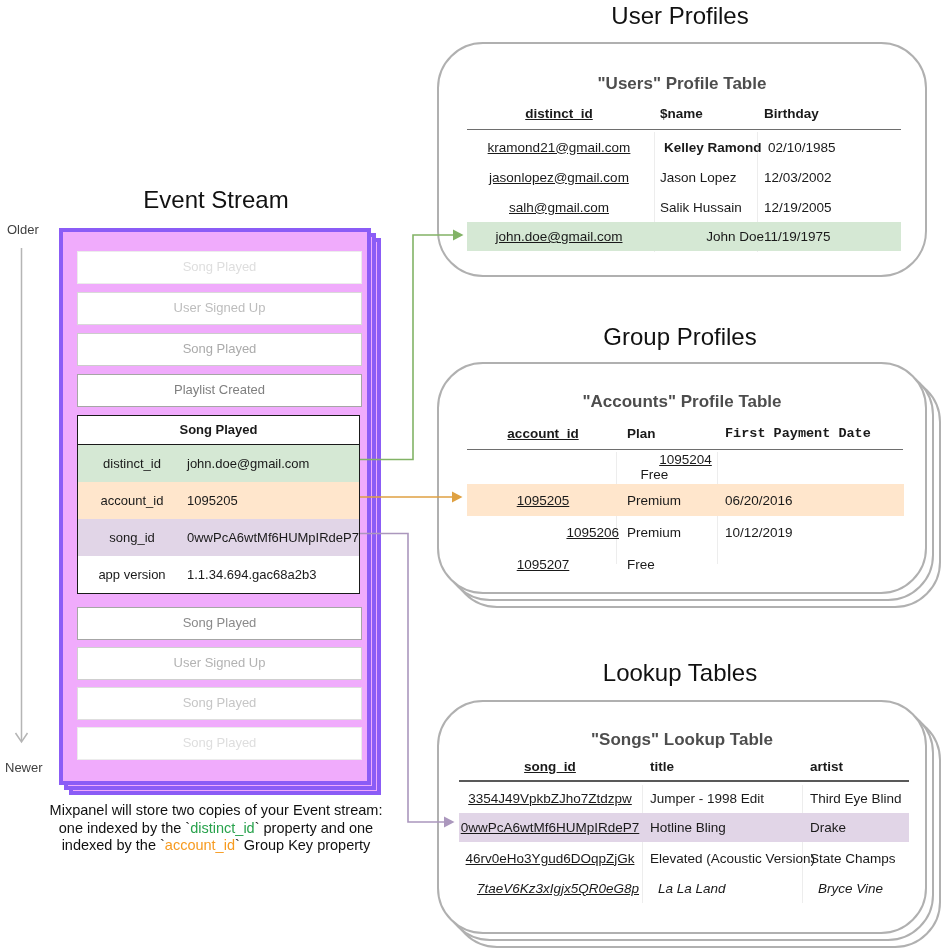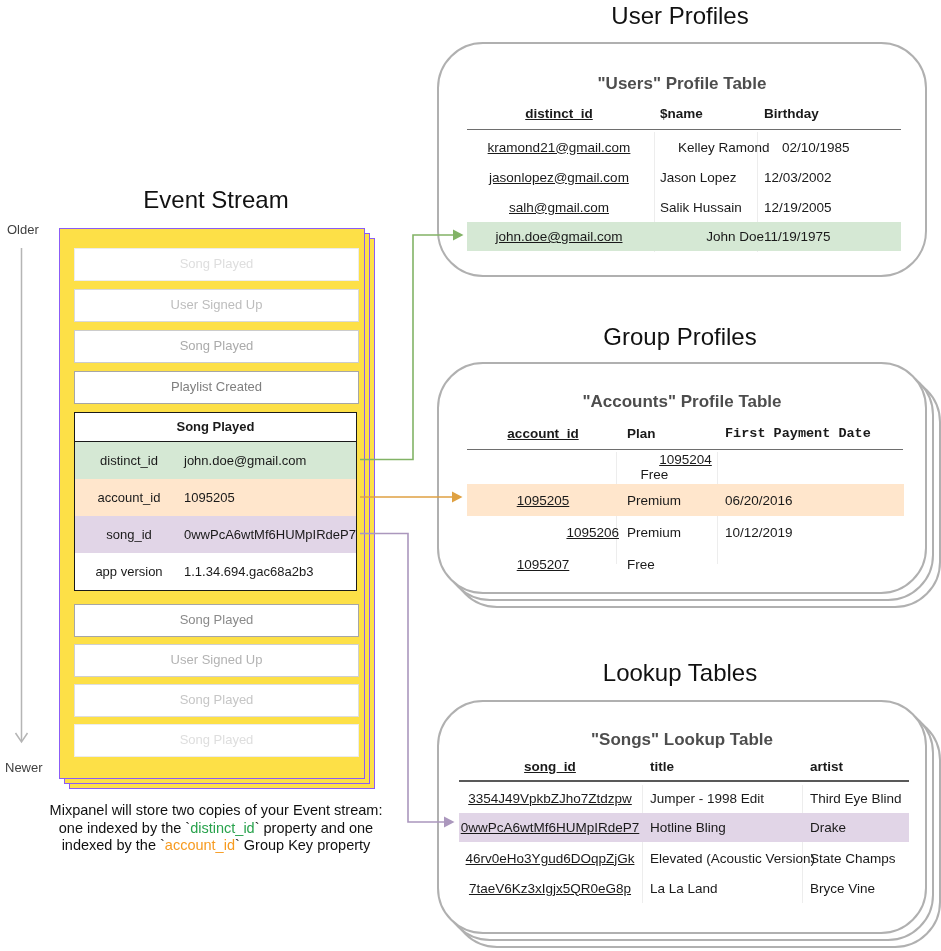--- a/index.html
+++ b/index.html
@@ -5,21 +5,21 @@
   html,body{margin:0;padding:0;background:#fff;}
   .canvas{
     position:relative;width:941px;height:951px;background:#fff;overflow:hidden;
     font-family:"Liberation Sans", sans-serif;color:#1a1a1a;
   }
   
   .big-title{position:absolute;width:300px;text-align:center;font-size:24px;color:#111;white-space:nowrap;}
   
   .tl-label{position:absolute;font-size:13px;color:#404040;}
   
-  .es-layer{position:absolute;width:304px;height:549px;background:#fde047;border:1px solid #8b5cf6;}
+  .es-layer{position:absolute;width:304px;height:549px;background:#f0abfc;border:4px solid #8b5cf6;}
   
   .ev-box{position:absolute;left:14px;width:283px;height:31px;background:#fff;border:1px solid;
           font-size:13px;text-align:center;line-height:30px;white-space:nowrap;}
   .f-a1{border-color:#ececec;color:#dedede;}
   .f-a2{border-color:#d9d9d9;color:#bdbdbd;}
   .f-a3{border-color:#cccccc;color:#ababab;}
   .f-a4{border-color:#a6a6a6;color:#7f7f7f;}
   .f-b1{border-color:#a6a6a6;color:#8a8a8a;}
   .f-b2{border-color:#cfcfcf;color:#b3b3b3;}
   .f-b3{border-color:#dedede;color:#c6c6c6;}
@@ -104,21 +104,21 @@
       <span class="c-center u" style="width:184px;">distinct_id</span>
       <span style="margin-left:9px;width:104px;">$name</span>
       <span style="flex:1;">Birthday</span>
     </div>
     <div class="sep" style="left:28px;top:85px;width:434px;"></div>
     <div class="vdiv" style="left:215px;top:88px;height:120px;"></div>
     <div class="vdiv" style="left:318px;top:88px;height:120px;"></div>
 
     <div class="data-row" style="left:28px;top:88px;width:434px;height:30px;">
       <span class="c-center u" style="width:184px;">kramond21@gmail.com</span>
-      <span style="margin-left:27px;width:104px;">Kelley Ramond</span>
+      <span style="margin-left:13px;width:104px;font-weight:bold;">Kelley Ramond</span>
       <span style="flex:1;">02/10/1985</span>
     </div>
     <div class="data-row" style="left:28px;top:118px;width:434px;height:30px;">
       <span class="c-center u" style="width:184px;">jasonlopez@gmail.com</span>
       <span style="margin-left:9px;width:104px;">Jason Lopez</span>
       <span style="flex:1;">12/03/2002</span>
     </div>
     <div class="data-row" style="left:28px;top:148px;width:434px;height:30px;">
       <span class="c-center u" style="width:184px;">salh@gmail.com</span>
       <span style="margin-left:9px;width:104px;">Salik Hussain</span>
@@ -187,21 +187,21 @@
     <div class="data-row hl-purple" style="left:20px;top:111px;width:450px;height:29px;">
       <span class="c-center u" style="width:182px;">0wwPcA6wtMf6HUMpIRdeP7</span>
       <span style="margin-left:9px;width:160px;">Hotline Bling</span>
       <span style="flex:1;">Drake</span>
     </div>
     <div class="data-row" style="left:20px;top:141px;width:450px;height:30px;">
       <span class="c-center u" style="width:182px;">46rv0eHo3Ygud6DOqpZjGk</span>
       <span style="margin-left:9px;width:160px;">Elevated (Acoustic Version)</span>
       <span style="flex:1;">State Champs</span>
     </div>
-    <div class="data-row" style="left:20px;top:171px;width:450px;height:30px;">
+    <div class="data-row" style="left:28px;top:171px;width:450px;height:30px;font-style:italic;">
       <span class="c-center u" style="width:182px;">7taeV6Kz3xIgjx5QR0eG8p</span>
       <span style="margin-left:9px;width:160px;">La La Land</span>
       <span style="flex:1;">Bryce Vine</span>
     </div>
   </div>
 
   <svg class="overlay" width="941" height="951" viewBox="0 0 941 951">
     <g>
       <path d="M21.5 248 V 741" stroke="#b5b5b5" stroke-width="1.5" fill="none"></path>
       <path d="M15.5 733 L21.5 742 L27.5 733" stroke="#b5b5b5" stroke-width="1.5" fill="none"></path>

